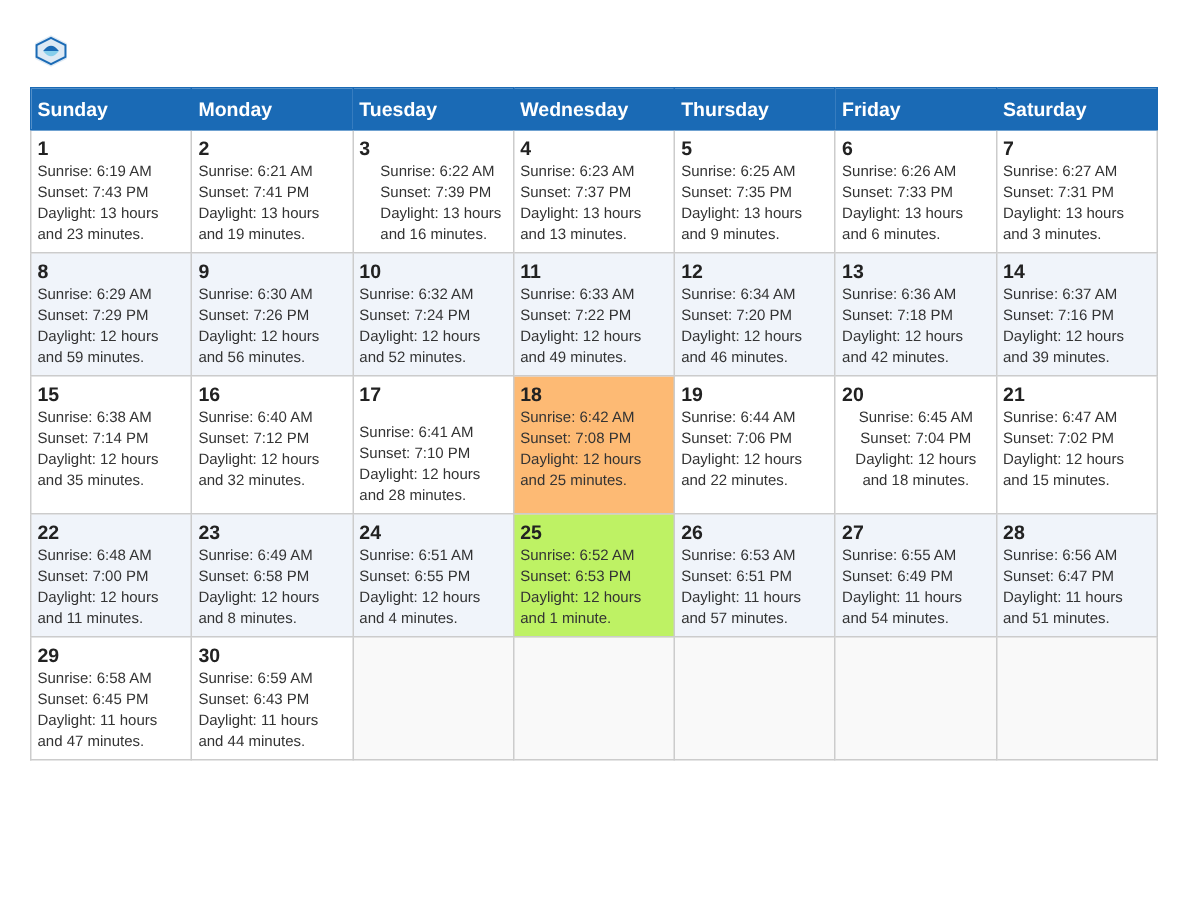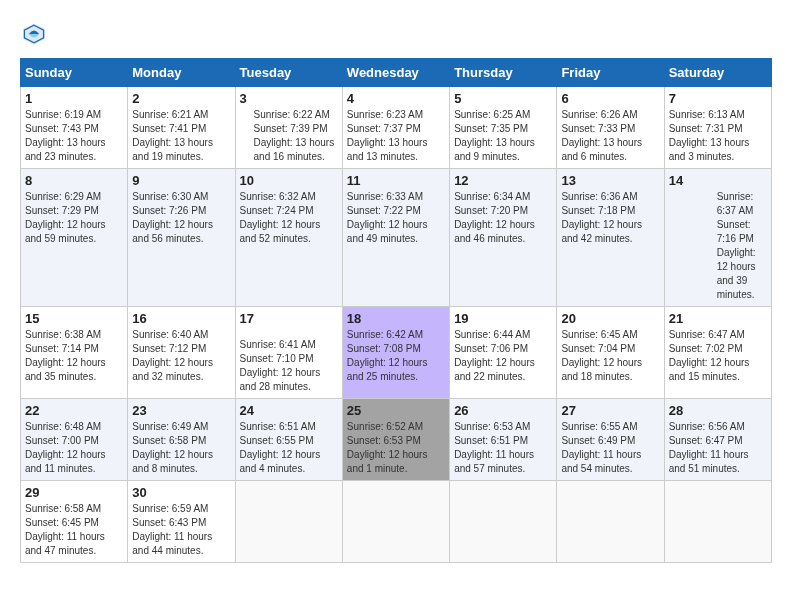--- a/index.html
+++ b/index.html
@@ -158,21 +158,21 @@
 Daylight: 13 hours and 9 minutes.</div>
         </td>
         <td style="background: rgb(255, 255, 255);">
           <span class="day-num">6</span>
           <div class="day-info" style="white-space: pre-line;">Sunrise: 6:26 AM
 Sunset: 7:33 PM
 Daylight: 13 hours and 6 minutes.</div>
         </td>
         <td style="background: rgb(255, 255, 255);">
           <span class="day-num">7</span>
-          <div class="day-info" style="white-space: pre-line;">Sunrise: 6:13 AM
+          <div class="day-info" style="white-space: pre-line;">Sunrise: 6:27 AM
 Sunset: 7:31 PM
 Daylight: 13 hours and 3 minutes.</div>
         </td>
       </tr>
       <tr>
         <td style="background: rgb(240, 244, 250);">
           <span class="day-num">8</span>
           <div class="day-info" style="white-space: pre-line;">Sunrise: 6:29 AM
 Sunset: 7:29 PM
 Daylight: 12 hours and 59 minutes.</div>
@@ -202,21 +202,21 @@
 Daylight: 12 hours and 46 minutes.</div>
         </td>
         <td style="background: rgb(240, 244, 250);">
           <span class="day-num">13</span>
           <div class="day-info" style="white-space: pre-line;">Sunrise: 6:36 AM
 Sunset: 7:18 PM
 Daylight: 12 hours and 42 minutes.</div>
         </td>
         <td style="background: rgb(240, 244, 250);">
           <span class="day-num">14</span>
-          <div class="day-info" style="white-space: pre-line; margin-left: 48px;">Sunrise: 6:37 AM
+          <div class="day-info" style="white-space: pre-line;">Sunrise: 6:37 AM
 Sunset: 7:16 PM
 Daylight: 12 hours and 39 minutes.</div>
         </td>
       </tr>
       <tr>
         <td style="background: rgb(255, 255, 255);">
           <span class="day-num">15</span>
           <div class="day-info" style="white-space: pre-line;">Sunrise: 6:38 AM
 Sunset: 7:14 PM
 Daylight: 12 hours and 35 minutes.</div>
@@ -226,35 +226,35 @@
           <div class="day-info" style="white-space: pre-line;">Sunrise: 6:40 AM
 Sunset: 7:12 PM
 Daylight: 12 hours and 32 minutes.</div>
         </td>
         <td style="background: rgb(255, 255, 255);">
           <span class="day-num">17</span>
           <div class="day-info" style="white-space: pre-line; margin-top: 12px;">Sunrise: 6:41 AM
 Sunset: 7:10 PM
 Daylight: 12 hours and 28 minutes.</div>
         </td>
-        <td style="background: #c4b5fd;">
+        <td style="background: #fdba74;">
           <span class="day-num">18</span>
           <div class="day-info" style="white-space: pre-line;">Sunrise: 6:42 AM
 Sunset: 7:08 PM
 Daylight: 12 hours and 25 minutes.</div>
         </td>
         <td style="background: rgb(255, 255, 255);">
           <span class="day-num">19</span>
           <div class="day-info" style="white-space: pre-line;">Sunrise: 6:44 AM
 Sunset: 7:06 PM
 Daylight: 12 hours and 22 minutes.</div>
         </td>
         <td style="background: rgb(255, 255, 255);">
           <span class="day-num">20</span>
-          <div class="day-info" style="white-space: pre-line;">Sunrise: 6:45 AM
+          <div class="day-info" style="white-space: pre-line; text-align: center;">Sunrise: 6:45 AM
 Sunset: 7:04 PM
 Daylight: 12 hours and 18 minutes.</div>
         </td>
         <td style="background: rgb(255, 255, 255);">
           <span class="day-num">21</span>
           <div class="day-info" style="white-space: pre-line;">Sunrise: 6:47 AM
 Sunset: 7:02 PM
 Daylight: 12 hours and 15 minutes.</div>
         </td>
       </tr>
@@ -270,21 +270,21 @@
           <div class="day-info" style="white-space: pre-line;">Sunrise: 6:49 AM
 Sunset: 6:58 PM
 Daylight: 12 hours and 8 minutes.</div>
         </td>
         <td style="background: rgb(240, 244, 250);">
           <span class="day-num">24</span>
           <div class="day-info" style="white-space: pre-line;">Sunrise: 6:51 AM
 Sunset: 6:55 PM
 Daylight: 12 hours and 4 minutes.</div>
         </td>
-        <td style="background: #a3a3a3;">
+        <td style="background: #bef264;">
           <span class="day-num">25</span>
           <div class="day-info" style="white-space: pre-line;">Sunrise: 6:52 AM
 Sunset: 6:53 PM
 Daylight: 12 hours and 1 minute.</div>
         </td>
         <td style="background: rgb(240, 244, 250); margin-left: 24px;">
           <span class="day-num">26</span>
           <div class="day-info" style="white-space: pre-line;">Sunrise: 6:53 AM
 Sunset: 6:51 PM
 Daylight: 11 hours and 57 minutes.</div>

